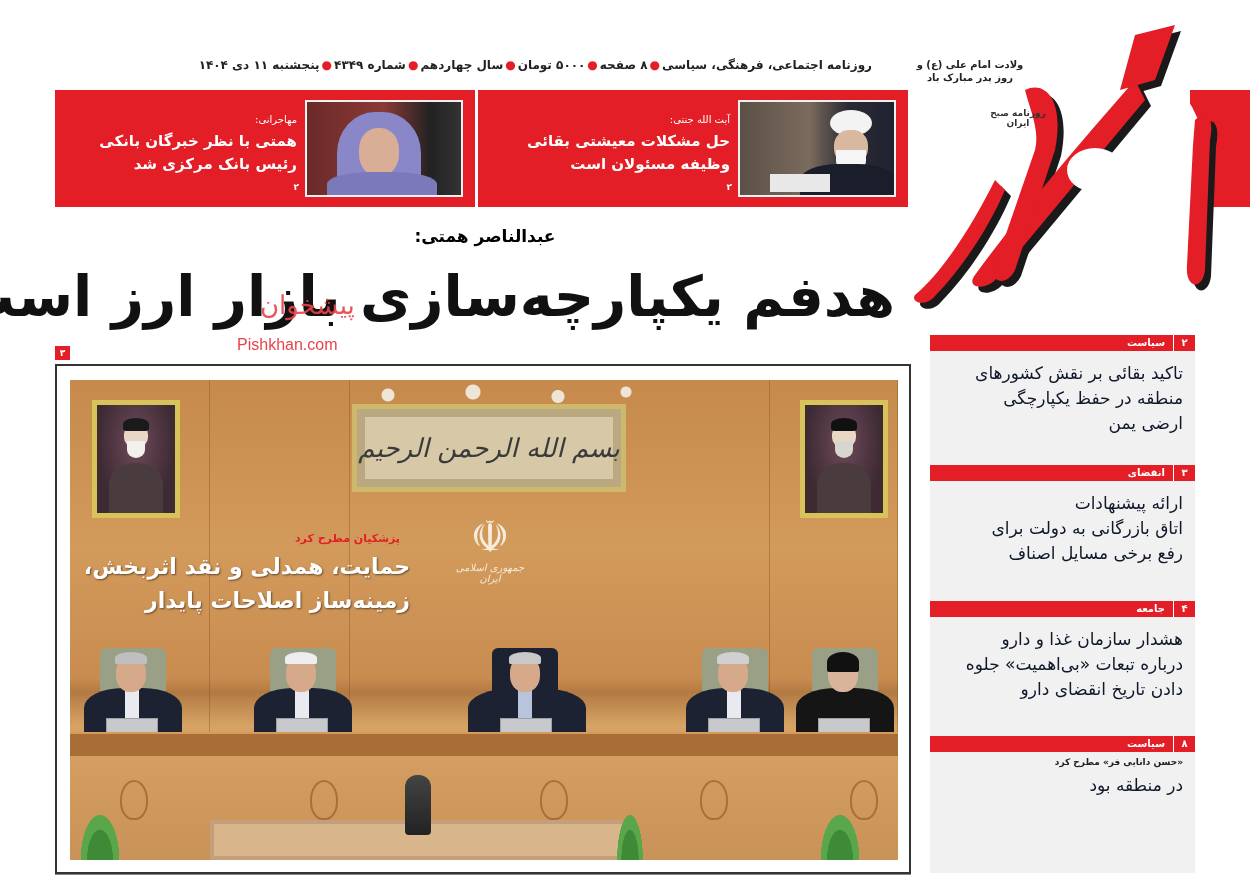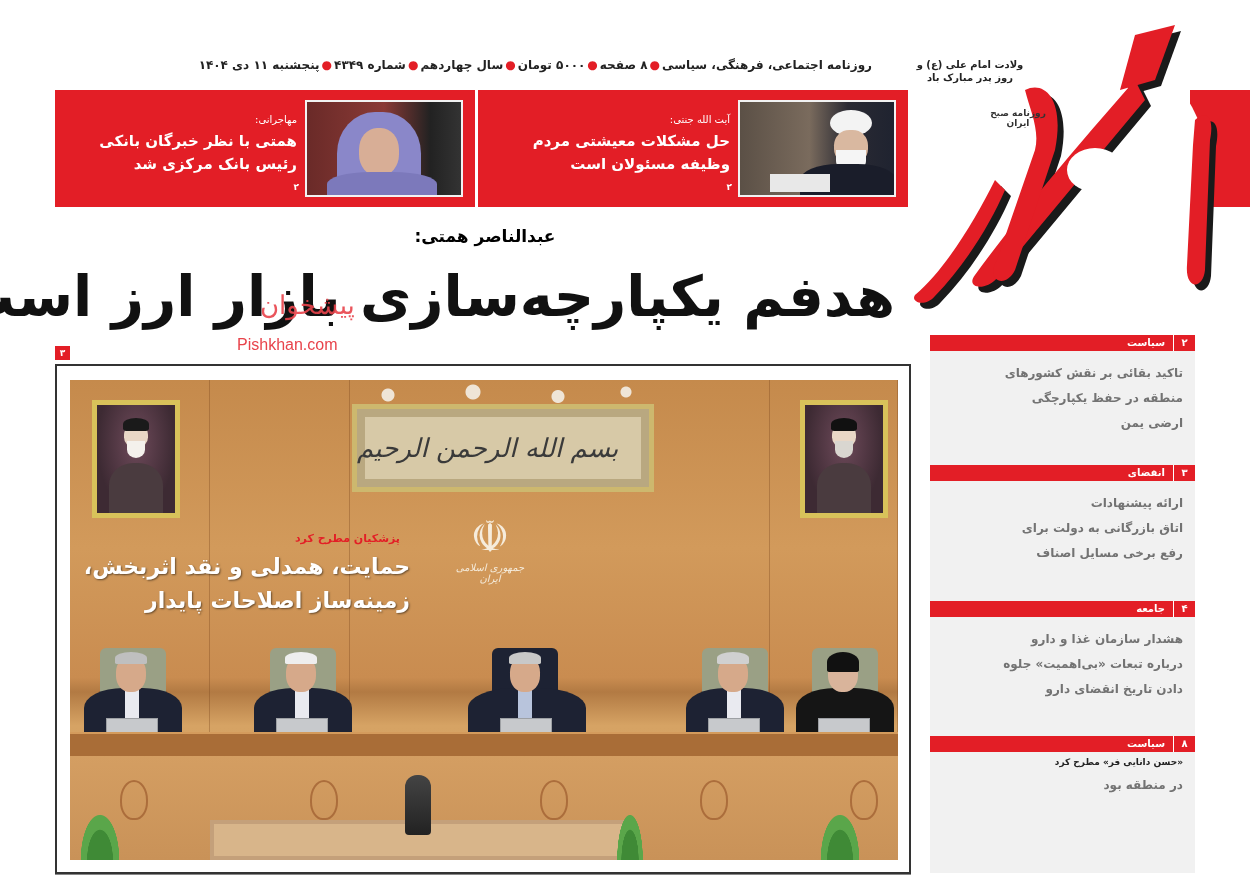--- a/index.html
+++ b/index.html
@@ -36,21 +36,21 @@
   .photo-frame { position: absolute; left: 55px; top: 364px; width: 856px; height: 510px; border: 2px solid #333; background: #fff; box-shadow: 0 1px 0 #888; }
   .photo { position: absolute; left: 13px; top: 14px; width: 828px; height: 480px; overflow: hidden;
            background: linear-gradient(180deg, #c58a4c 0%, #d29a5b 35%, #c98c50 62%, #b27a43 65%, #d6a364 72%, #cf9a5c 100%); }
   .wall-panel { position: absolute; top: 0; height: 360px; border-right: 1px solid rgba(120,70,30,.35); }
   .portrait { position: absolute; background: #d8c25a; padding: 5px; }
   .portrait .inner { width: 100%; height: 100%; background: radial-gradient(ellipse at 50% 35%, #6e4a5a 0%, #3d2a33 70%); position: relative; }
   .portrait .head { position: absolute; left: 35%; top: 18%; width: 30%; height: 22%; border-radius: 45%; background: #e9d7c6; }
   .portrait .turban { position: absolute; left: 33%; top: 12%; width: 34%; height: 12%; border-radius: 50% 50% 20% 20%; }
   .portrait .beard { position: absolute; left: 38%; top: 33%; width: 24%; height: 16%; border-radius: 0 0 50% 50%; background: #f4f1ec; }
   .portrait .robe { position: absolute; left: 15%; bottom: 0; width: 70%; height: 46%; border-radius: 45% 45% 0 0; background: #4a3b3f; }
-  .calligraphy { position: absolute; left: 282px; top: 24px; width: 302px; height: 88px; background: #d7c9a7; border: 5px solid #cdb86e; box-shadow: inset 0 0 0 8px #b9a880; display: flex; align-items: center; justify-content: flex-end; }
+  .calligraphy { position: absolute; left: 282px; top: 24px; width: 274px; height: 88px; background: #d7c9a7; border: 5px solid #cdb86e; box-shadow: inset 0 0 0 8px #b9a880; display: flex; align-items: center; justify-content: center; }
   .calligraphy span { font-family: "DejaVu Serif", serif; font-size: 26px; color: #3a3a3a; font-style: italic; }
   .flowers { position: absolute; left: 250px; top: 0; width: 340px; height: 30px; background: radial-gradient(circle at 20% 50%, #f4efe6 0 6px, transparent 7px), radial-gradient(circle at 45% 40%, #f4efe6 0 7px, transparent 8px), radial-gradient(circle at 70% 55%, #f4efe6 0 6px, transparent 7px), radial-gradient(circle at 90% 40%, #f4efe6 0 5px, transparent 6px); opacity: .9; }
   .emblem { position: absolute; left: 380px; top: 132px; width: 80px; height: 90px; text-align: center; }
   .emblem .glyph { font-size: 44px; color: #f6ecdc; line-height: 50px; }
   .emblem .cap { font-size: 10px; color: #f4ead9; font-style: italic; }
   .photo-kicker { position: absolute; left: 20px; top: 152px; width: 310px; font-size: 11px; font-weight: bold; color: #e31e26; text-align: right; }
   .photo-title { position: absolute; left: 10px; top: 170px; width: 330px; font-size: 22px; line-height: 34px; font-weight: 900; color: #fff; text-align: right; text-shadow: 1px 1px 2px rgba(0,0,0,.5); }
 
   .desk-top { position: absolute; left: 0; top: 352px; width: 828px; height: 24px; background: #a96d37; border-top: 2px solid #d49b5c; }
   .desk-front { position: absolute; left: 0; top: 376px; width: 828px; height: 104px; background: linear-gradient(180deg, #d49e62 0%, #c99258 100%); }
@@ -66,21 +66,21 @@
   .person .body { position: absolute; left: 6px; top: 40px; width: 98px; height: 50px; border-radius: 40% 40% 0 0; background: #1d2233; }
   .person .shirt { position: absolute; left: 47px; top: 40px; width: 14px; height: 40px; background: #e9eaf0; }
   .person .laptop { position: absolute; left: 28px; top: 70px; width: 52px; height: 24px; background: #c7c9cc; border: 1px solid #9da0a4; }
 
   
   .sidebar { position: absolute; left: 930px; top: 335px; width: 265px; height: 538px; background: #f1f1f1; }
   .section-bar { position: absolute; left: 0; width: 265px; height: 16px; background: #e31e26; }
   .section-bar .num { position: absolute; right: 0; top: 0; width: 22px; height: 16px; border-left: 1px solid #fff; color: #fff; font-size: 10px; font-weight: bold; text-align: center; line-height: 16px; }
   .section-bar .name { position: absolute; right: 30px; top: 0; font-size: 10px; font-weight: bold; color: #fff; line-height: 16px; }
   .side-kicker { position: absolute; right: 12px; font-size: 9px; font-weight: bold; color: #222; text-align: right; }
-  .side-title { position: absolute; right: 12px; width: 250px; font-size: 12px; line-height: 25px; font-weight: 700; color: #737373; text-align: right; }
+  .side-title { position: absolute; right: 12px; width: 250px; font-size: 17px; line-height: 25px; font-weight: 400; color: #0f172a; text-align: right; }
 </style>
 </head>
 <body>
 
 <div class="red-band-right"></div>
 <div class="logo-circle"></div>
 <div class="logo-word">
   <svg viewBox="0 0 330 300">
 
     <g fill="#1a1a1a" transform="translate(6,6)">
@@ -111,21 +111,21 @@
 <div class="teaser" style="left:478px;width:430px;">
   <div class="photo" style="right:12px;background:linear-gradient(90deg,#5b5046 0%,#7a6b5d 45%,#2a2a33 70%,#1f2330 100%);">
     <div style="position:absolute;left:90px;top:8px;width:42px;height:26px;border-radius:50%;background:#f3f3f3;"></div>
     <div style="position:absolute;left:94px;top:28px;width:34px;height:34px;border-radius:45%;background:#d9b8a0;"></div>
     <div style="position:absolute;left:96px;top:48px;width:30px;height:22px;border-radius:0 0 50% 50%;background:#f5f5f5;"></div>
     <div style="position:absolute;left:60px;top:62px;width:96px;height:40px;border-radius:40% 40% 0 0;background:#1a1d2a;"></div>
     <div style="position:absolute;left:30px;top:72px;width:60px;height:18px;background:#e8e8e8;"></div>
   </div>
   <div class="kicker" style="right:178px;top:24px;">آیت الله جنتی:</div>
   <div class="title" style="right:178px;top:40px;">
-    <div>حل مشکلات معیشتی مردم</div>
+    <div>حل مشکلات معیشتی بقائی</div>
     <div>وظیفه مسئولان است</div>
   </div>
   <div class="page" style="right:176px;top:92px;">۲</div>
 </div>
 
 <div class="teaser" style="left:55px;width:420px;">
   <div class="photo" style="right:12px;background:linear-gradient(90deg,#6a2a28 0%,#8a3a36 50%,#222 80%,#333 100%);">
     <div style="position:absolute;left:30px;top:10px;width:84px;height:92px;border-radius:45% 45% 10% 10%;background:#8a87c9;"></div>
     <div style="position:absolute;left:52px;top:26px;width:40px;height:48px;border-radius:45%;background:#d8ae96;"></div>
     <div style="position:absolute;left:20px;top:70px;width:110px;height:30px;border-radius:40% 40% 0 0;background:#7c79bb;"></div>

